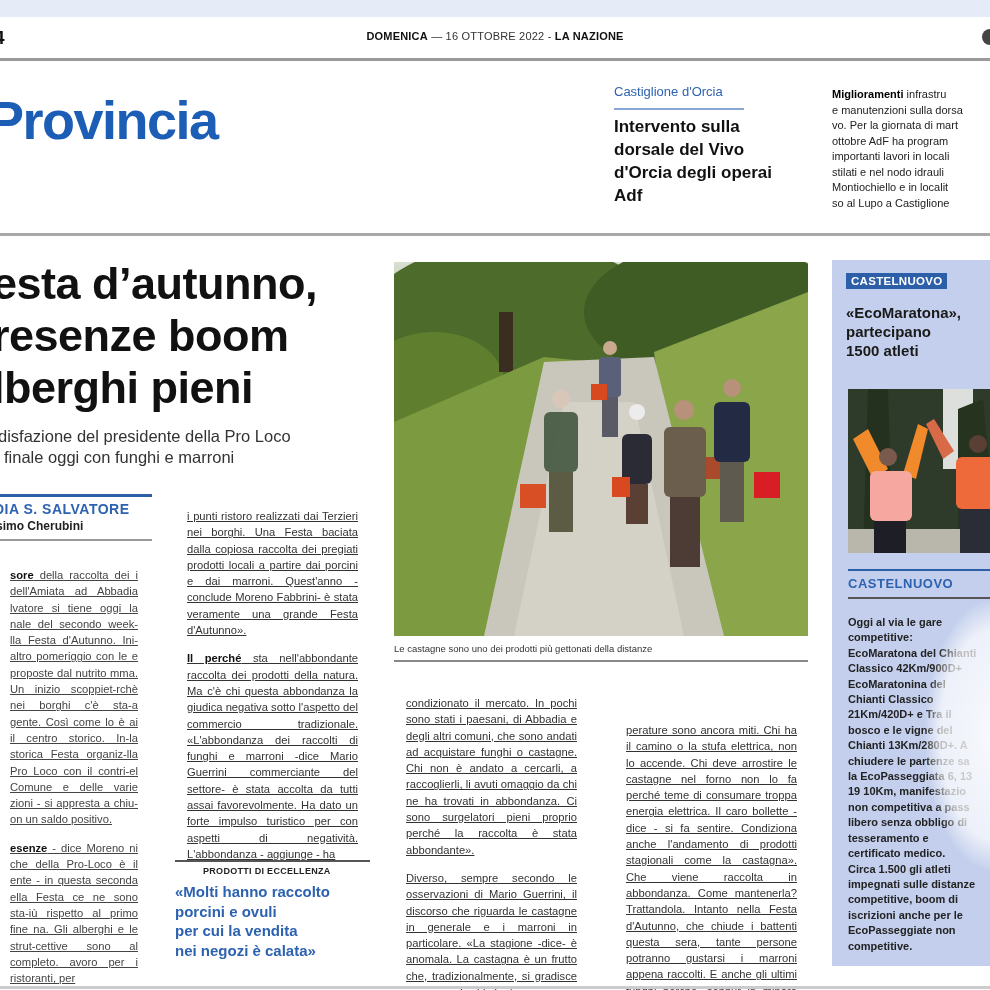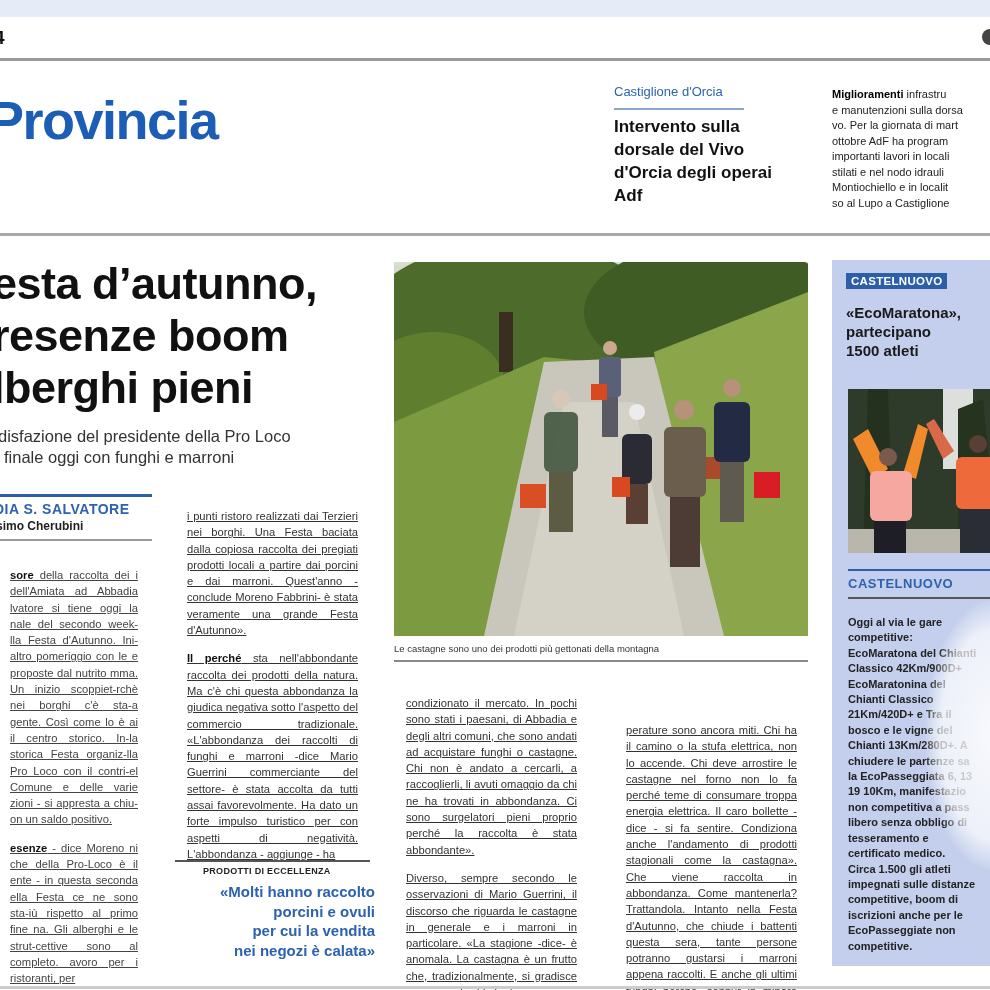--- a/index.html
+++ b/index.html
@@ -30,21 +30,21 @@
   .col { position:absolute; font-size:11.2px; line-height:16.3px; color:#333; text-align:justify; }
   .col p { margin:12px;text-decoration:underline; }
   .col b { color:#111; }
   .col1 { left:-2px; top:555px; width:152px; color:#444; }
   .col2 { left:175px; top:496px; width:195px; }
   .col3 { left:394px; top:683px; width:195px; }
   .col4 { left:614px; top:710px; width:195px; }
 
   .box-rule { position:absolute; left:175px; top:860px; width:195px; height:2px; background:#555; }
   .box-kicker { position:absolute; left:175px; top:866px; font-size:9px; font-weight:bold; color:#222; letter-spacing:0.3px;margin-left:28px; }
-  .box-quote { position:absolute; left:175px; top:882px; width:200px; font-size:15px; font-weight:bold; color:#2d62b0; line-height:19.5px; white-space:pre-line;text-align:right; }
+  .box-quote { position:absolute; left:175px; top:882px; width:200px; font-size:15px; font-weight:bold; color:#2d62b0; line-height:19.5px; white-space:pre-line; }
 
   .photo { position:absolute; left:394px; top:262px; width:414px; height:374px; overflow:hidden; }
   .caption { position:absolute; left:394px; top:643px; width:420px; font-size:9.5px; color:#333; white-space:nowrap; overflow:hidden; }
   .caption-rule { position:absolute; left:394px; top:660px; width:414px; height:2px; background:#888; }
 
   .sidebar { position:absolute; left:832px; top:260px; width:170px; height:706px; background:#c3cfec; }
   .sb-tag { position:absolute; left:846px; top:273px; padding:2px 5px; background:#2d5fa8; color:#fff; font-size:11.5px; font-weight:bold; letter-spacing:0.3px; }
   .sb-head { position:absolute; left:846px; top:303px; width:150px; font-size:15px; font-weight:bold; color:#1a1a1a; line-height:19px; white-space:pre-line; }
   .sb-photo { position:absolute; left:848px; top:389px; width:150px; height:164px; overflow:hidden; }
   .sb-rule1 { position:absolute; left:848px; top:569px; width:150px; height:2px; background:#2d5fa8; }
@@ -55,20 +55,23 @@
 
   .rule-bottom { position:absolute; left:0; top:986px; width:990px; height:3px; background:#ccc; }
 </style>
 </head>
 <body>
 
 <div class="topbar"></div>
 
 <div class="masthead">
   <span class="pagenum">4</span>
+  <div class="dateline">
+    <b>DOMENICA</b><span> — 16 OTTOBRE 2022 - </span><b>LA NAZIONE</b>
+  </div>
   <span class="rightmark"></span>
 </div>
 <div class="rule-top"></div>
 
 <div class="section-title">Provincia</div>
 
 <div class="teaser-kicker">Castiglione d'Orcia</div>
 <div class="teaser-head">Intervento sulla dorsale del Vivo d'Orcia degli operai Adf</div>
 <div class="teaser-body"><b>Miglioramenti</b><span> infrastru
 e manutenzioni sulla dorsa
@@ -156,21 +159,21 @@
       <rect x="312" y="195" width="24" height="22" fill="#a94a2c"></rect>
     </g>
     <g>
       <rect x="320" y="140" width="36" height="60" rx="6" fill="#232a44"></rect>
       <circle cx="338" cy="126" r="9" fill="#b8917a"></circle>
       <rect x="326" y="200" width="24" height="60" fill="#5f5a50"></rect>
       <rect x="360" y="210" width="26" height="26" fill="#d91d24"></rect>
     </g>
   </svg>
 </div>
-<div class="caption">Le castagne sono uno dei prodotti più gettonati della montagna</div>
+<div class="caption">Le castagne sono uno dei prodotti più gettonati della distanze</div>
 <div class="caption-rule"></div>
 
 <div class="col col3">
   <p>condizionato il mercato. In pochi sono stati i paesani, di Abbadia e degli altri comuni, che sono andati ad acquistare funghi o castagne. Chi non è andato a cercarli, a raccoglierli, li avuti omaggio da chi ne ha trovati in abbondanza. Ci sono surgelatori pieni proprio perché la raccolta è stata abbondante».</p>
   <p>Diverso, sempre secondo le osservazioni di Mario Guerrini, il discorso che riguarda le castagne in generale e i marroni in particolare. «La stagione -dice- è anomala. La castagna è un frutto che, tradizionalmente, si gradisce con i primi freddi. Le tem-</p>
 </div>
 
 <div class="col col4">
   <p>perature sono ancora miti. Chi ha il camino o la stufa elettrica, non lo accende. Chi deve arrostire le castagne nel forno non lo fa perché teme di consumare troppa energia elettrica. Il caro bollette - dice - si fa sentire. Condiziona anche l'andamento di prodotti stagionali come la castagna». Che viene raccolta in abbondanza. Come mantenerla? Trattandola. Intanto nella Festa d'Autunno, che chiude i battenti questa sera, tante persone potranno gustarsi i marroni appena raccolti. E anche gli ultimi funghi perché, seppur in minore quantità, si trovano ancora.</p>
 </div>

